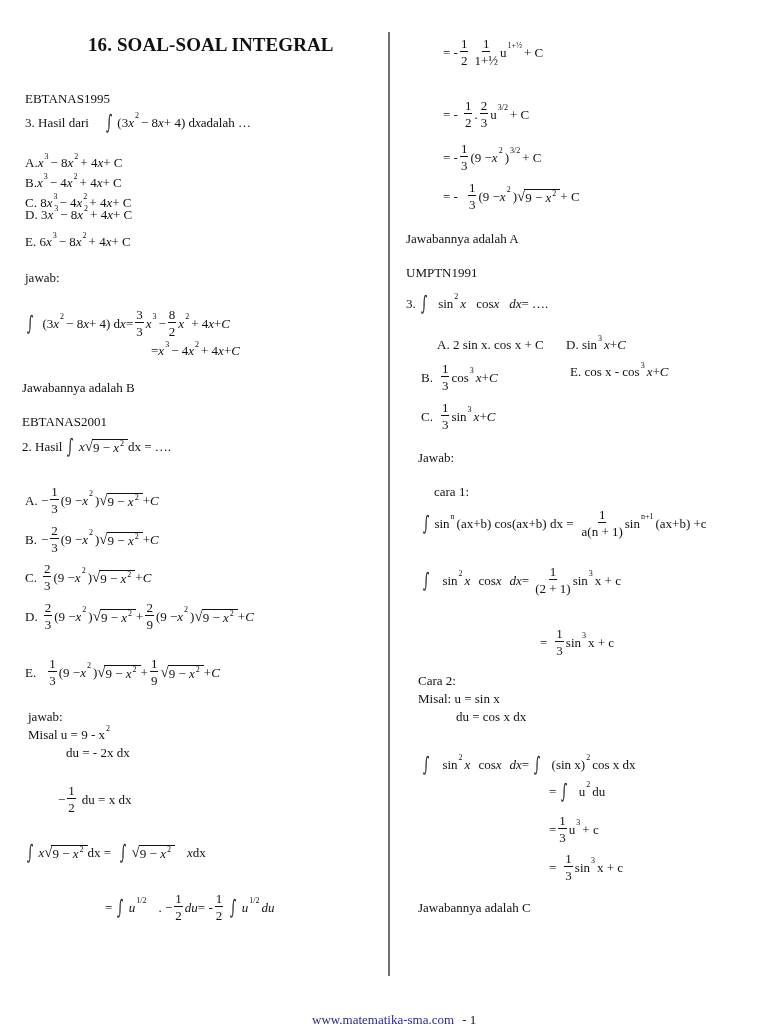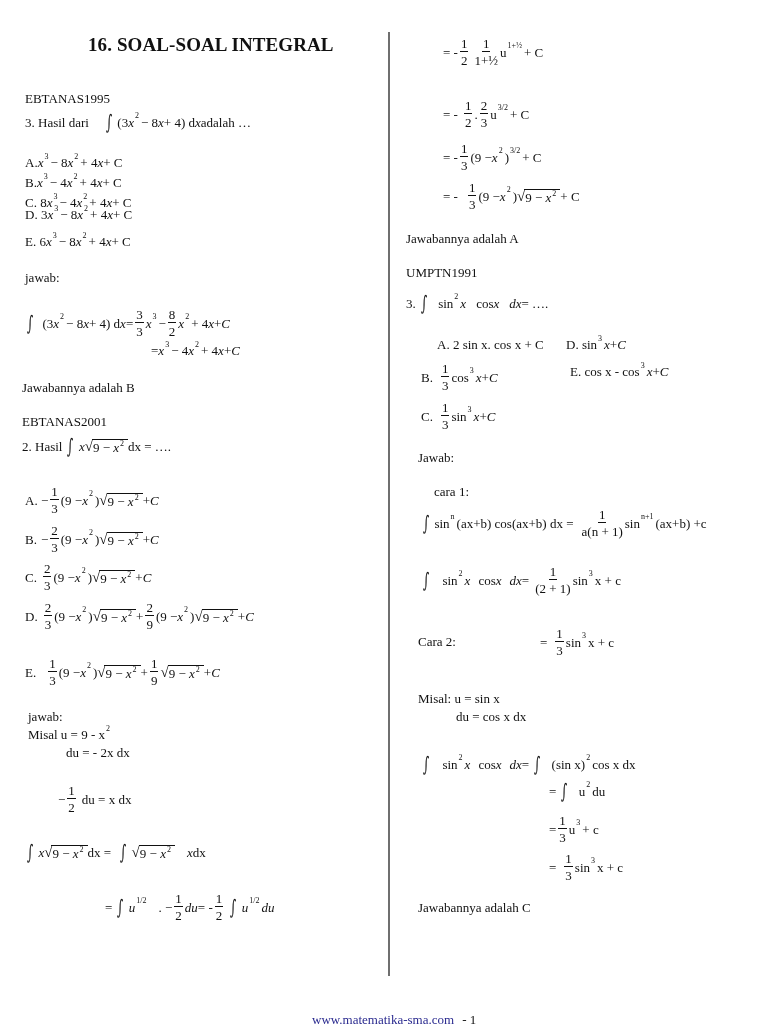--- a/index.html
+++ b/index.html
@@ -498,21 +498,21 @@
       <span>= </span>
       <span class="gap" style="width: 6px;"></span>
       <span class="frac">
         <span class="num">1</span>
         <span class="den">3</span>
       </span>
       <span>sin</span>
       <span class="sup">3</span>
       <span>x  + c</span>
     </div>
-    <div class="ln" style="left: 418px; top: 635px;">
+    <div class="ln" style="left: 418px; top: 674px;">
       <span>Cara 2:</span>
     </div>
     <div class="ln" style="left: 418px; top: 692px;">
       <span>Misal: u = sin x</span>
     </div>
     <div class="ln" style="left: 456px; top: 710px;">
       <span>du = cos x dx</span>
     </div>
     <div class="ln" style="left: 418px; top: 754px;">
       <span class="int">∫</span>

